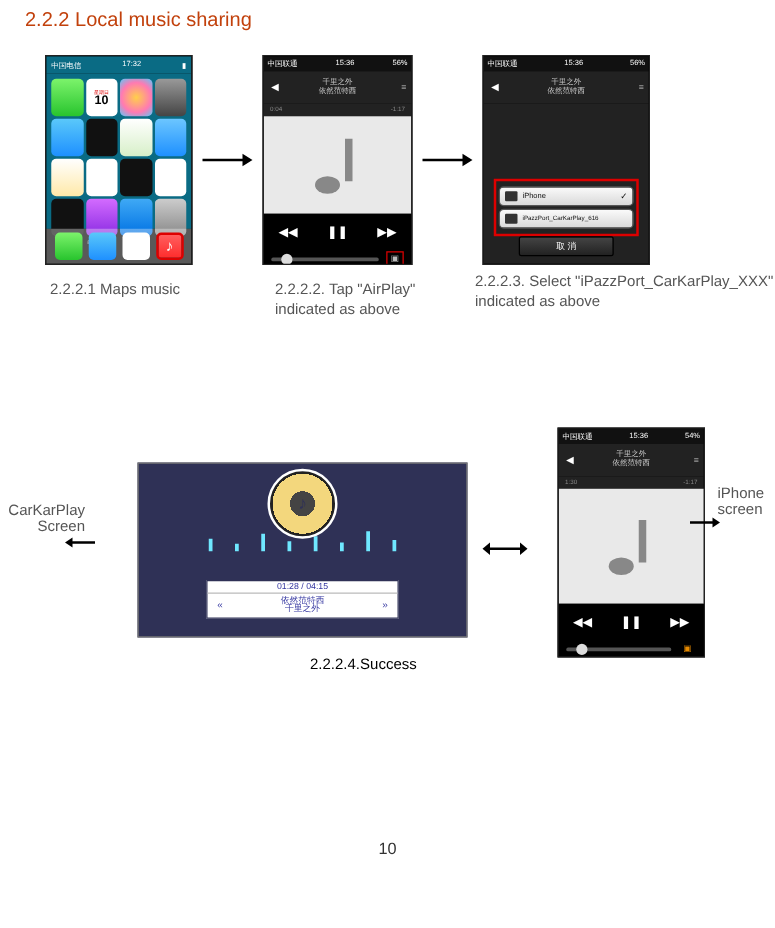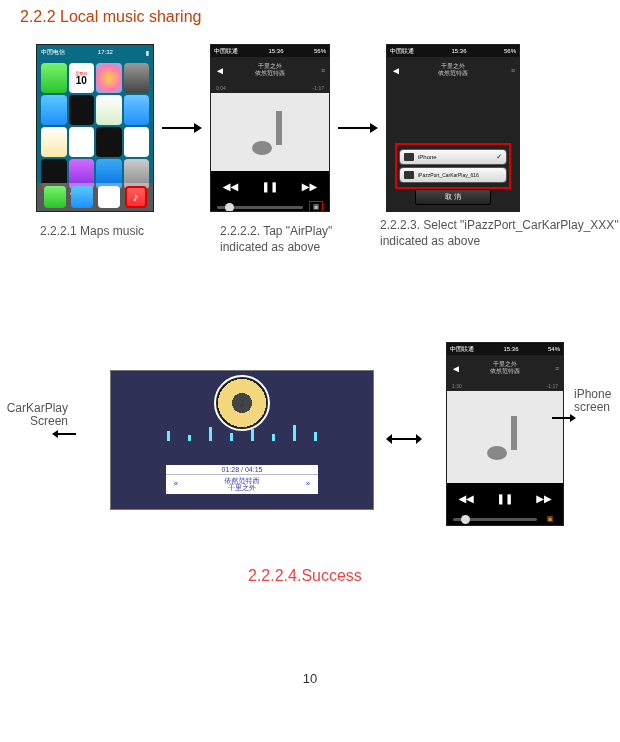--- a/index.html
+++ b/index.html
@@ -469,24 +469,24 @@
   .phone-music-2 {
     position: absolute;
     top: -6px;
     left: 446px;
     width: 118px;
     height: 184px;
   }
   .phone-music-2 .music-art { height: 92px; }
   .cap4 {
     position: absolute;
-    top: 567px;
+    top: 524px;
     left: 248px;
-    font-size: 16px;
-    color: #ef4444;
+    font-size: 12px;
+    color: #000000;
   }
   .page-num {
     position: absolute;
     bottom: 56px;
     left: 50%;
     transform: translateX(-50%);
     font-size: 13px;
     color: #333;
   }
 </style>

